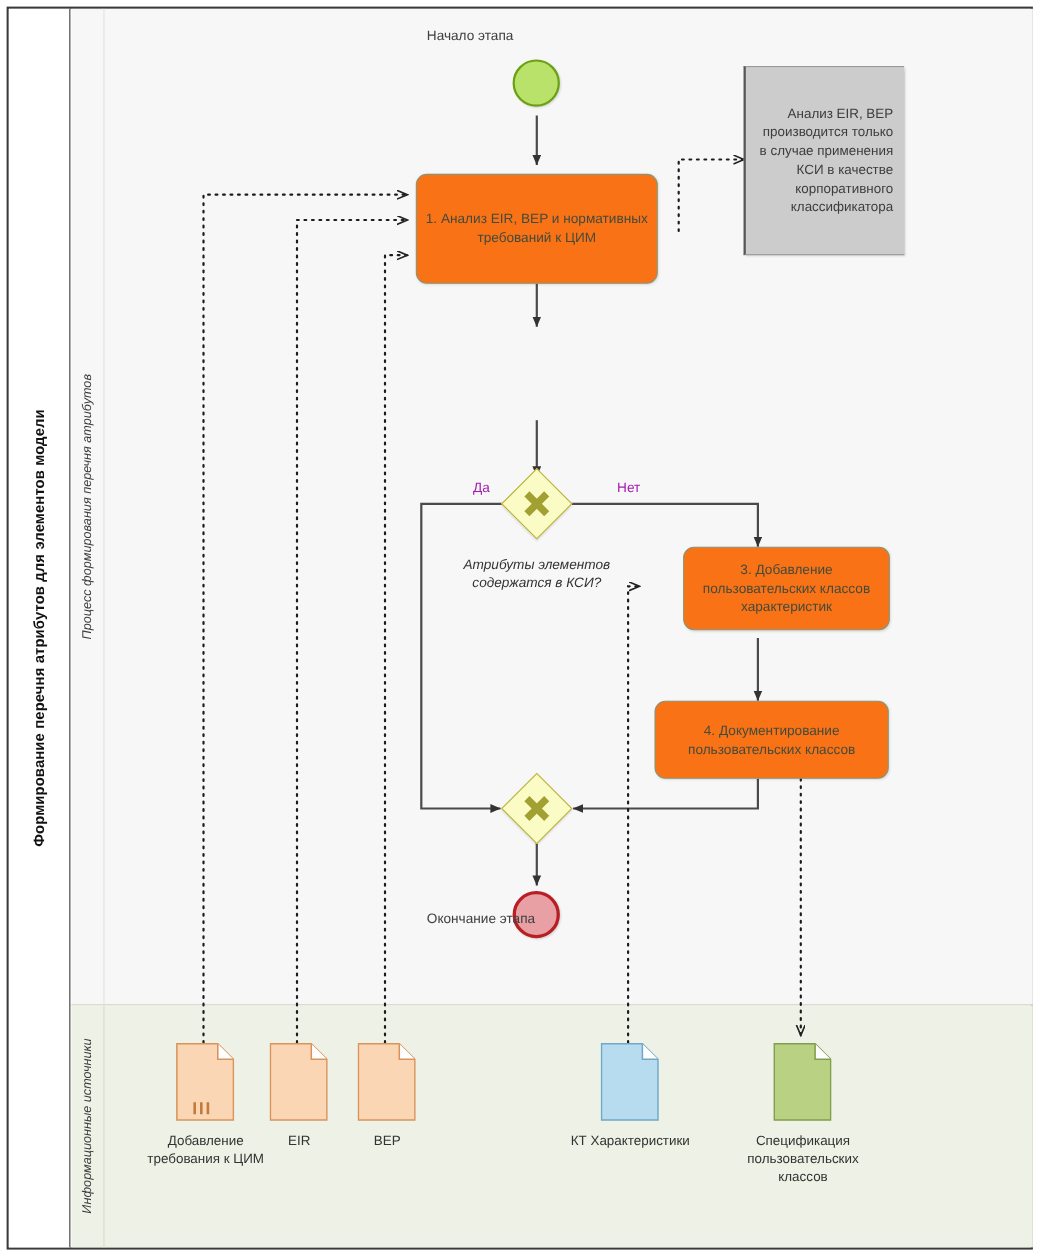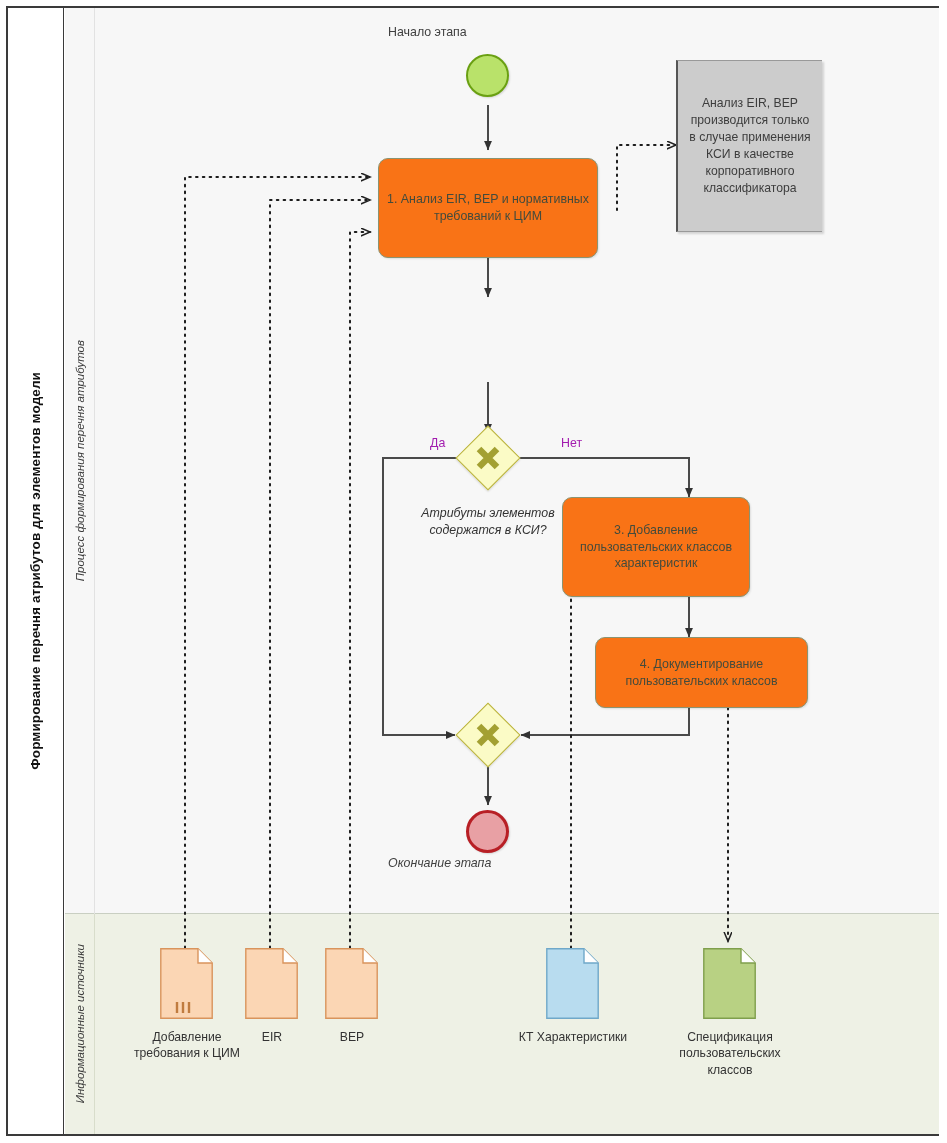--- a/index.html
+++ b/index.html
@@ -48,21 +48,21 @@
   .gw-wrap{position:absolute;width:46px;height:46px;}
   .gw-x{position:absolute;left:0;top:0;width:46px;height:46px;}
 
   .evt-label{position:absolute;font-size:12.4px;color:#404040;text-align:left;white-space:nowrap;}
   .flow-label{position:absolute;font-size:12.4px;color:#a21caf;white-space:nowrap;margin-left:20px;}
   .gw-question{position:absolute;font-size:12.4px;color:#333;text-align:center;line-height:1.35;font-style:italic;}
 
   
   .annotation{position:absolute;box-sizing:border-box;background:#cccccc;
         border-left:2px solid #555;border-top:1px solid #999;border-bottom:1px solid #999;
-        display:flex;align-items:center;justify-content:center;text-align:center;
+        display:flex;align-items:center;justify-content:center;text-align:right;
         font-size:12.2px;color:#3d3d3d;line-height:1.4;padding:6px 10px;
         box-shadow:2px 2px 2px rgba(0,0,0,.15);}
 
   
   .dataobj{position:absolute;}
   .doc-label{position:absolute;font-size:12.2px;color:#333;text-align:center;line-height:1.35;}
 </style>
 </head>
 <body>
 
@@ -132,33 +132,33 @@
   <div class="gw-wrap" style="left:465px;top:435px;">
     <div class="gateway"></div>
     <svg class="gw-x" viewBox="0 0 46 46">
       <path d="M14,14 L32,32 M32,14 L14,32" stroke="#a3a032" stroke-width="6.5" stroke-linecap="butt"></path>
     </svg>
   </div>
   <div class="flow-label" style="left:410px;top:436px;">Да</div>
   <div class="flow-label" style="left:541px;top:436px;">Нет</div>
   <div class="gw-question" style="left:398px;top:505px;width:180px;">Атрибуты элементов содержатся в КСИ?</div>
 
-  <div class="task" style="left:562px;top:497px;width:188px;height:100px;">3. Добавление пользовательских классов характеристик</div>
+  <div class="task" style="left:621px;top:497px;width:188px;height:76px;">3. Добавление пользовательских классов характеристик</div>
 
   <div class="task" style="left:595px;top:637px;width:213px;height:71px;">4. Документирование пользовательских классов</div>
 
   <div class="gw-wrap" style="left:465px;top:712px;">
     <div class="gateway"></div>
     <svg class="gw-x" viewBox="0 0 46 46">
       <path d="M14,14 L32,32 M32,14 L14,32" stroke="#a3a032" stroke-width="6.5" stroke-linecap="butt"></path>
     </svg>
   </div>
 
   <div class="event end-event" style="left:466px;top:810px;"></div>
-  <div class="evt-label" style="left:388px;top:856px;width:200px;font-style:italic;">Окончание этапа</div>
+  <div class="evt-label" style="left:388px;top:828px;width:200px;">Окончание этапа</div>
 
   <div class="dataobj" style="left:160px;top:948px;">
     <svg width="53" height="71" viewBox="0 0 53 71">
       <path d="M0.8,0.8 L38,0.8 L52.2,15 L52.2,70.2 L0.8,70.2 Z" fill="#fbd6b4" stroke="#d9945c" stroke-width="1.4"></path>
       <path d="M38,0.8 L38,15 L52.2,15" fill="#ffffff" stroke="#d9945c" stroke-width="1.4"></path>
       <g stroke="#c07c3f" stroke-width="2.4">
         <path d="M17,54 L17,65 M23,54 L23,65 M29,54 L29,65"></path>
       </g>
     </svg>
   </div>

